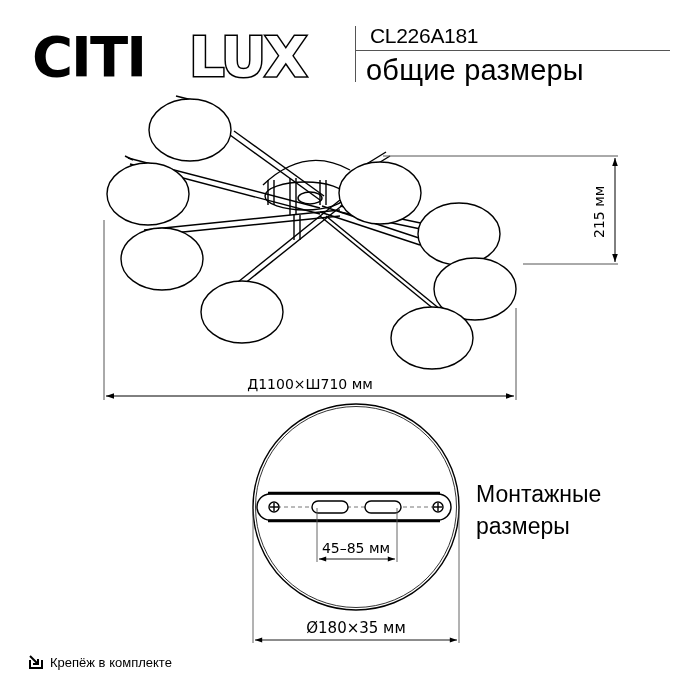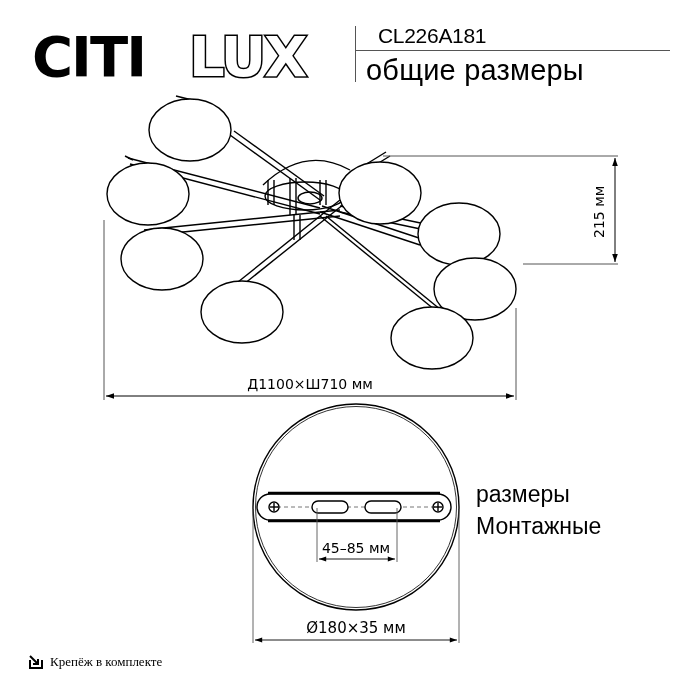--- a/index.html
+++ b/index.html
@@ -1,25 +1,25 @@
 <!DOCTYPE html>
 <html><head>
 <meta charset="utf-8">
 <style>
   html, body { margin: 0; padding: 0; background: #ffffff; }
   body { width: 700px; height: 700px; position: relative; overflow: hidden; font-family: "Liberation Sans", sans-serif; color: #000; }
   .logo { position: absolute; left: 0; top: 0; }
   .header-divider-v { position: absolute; left: 355px; top: 26px; width: 1px; height: 56px; background: #555; }
   .header-divider-h { position: absolute; left: 356px; top: 50px; width: 314px; height: 1px; background: #555; }
-  .model { position: absolute; left: 370px; top: 24px; font-size: 21px; letter-spacing: -0.3px; margin-left: 8px; }
+  .model { position: absolute; left: 370px; top: 24px; font-size: 21px; letter-spacing: -0.3px; }
   .subtitle { position: absolute; left: 366px; top: 50px; font-size: 29px; letter-spacing: 0.2px; line-height: 40px; }
   .drawing { position: absolute; left: 0; top: 0; }
   .dim-text { font-family: "DejaVu Sans", sans-serif; }
   .mount-label { position: absolute; left: 476px; top: 478px; font-size: 23px; line-height: 32px; }
-  .footer { position: absolute; left: 28px; top: 654px; display: flex; align-items: center; gap: 6px; font-size: 13px; font-family: Liberation Serif, serif; }
+  .footer { position: absolute; left: 28px; top: 654px; display: flex; align-items: center; gap: 6px; font-size: 13px; }
   .footer svg { display: block; }
 </style>
 </head>
 <body>
 
 <svg class="logo" width="350" height="90" viewBox="0 0 350 90">
   <text x="32" y="76" font-family="'DejaVu Sans', sans-serif" font-weight="bold" font-size="56" letter-spacing="-2" fill="#000">CITI</text>
   <text x="189" y="76" font-family="'DejaVu Sans', sans-serif" font-weight="bold" font-size="56" letter-spacing="-2" fill="#fff" stroke="#000" stroke-width="3" paint-order="stroke">LUX</text>
 </svg>
 
@@ -126,22 +126,22 @@
 
   <g stroke="#555" stroke-width="0.9" fill="none">
     <line x1="253" y1="510" x2="253" y2="643"></line>
     <line x1="459" y1="510" x2="459" y2="643"></line>
     <line x1="255" y1="640" x2="457" y2="640" stroke="#000" marker-start="url(#arr)" marker-end="url(#arr)"></line>
   </g>
   <text class="dim-text" x="356" y="633" text-anchor="middle" font-size="15" fill="#000">Ø180×35 мм</text>
 </svg>
 
 <div class="mount-label">
+  <div>Монтажные</div>
   <div>размеры</div>
-  <div>Монтажные</div>
 </div>
 
 <div class="footer">
   <svg width="16" height="16" viewBox="0 0 16 16">
     <path d="M2,6 L2,14 L14,14 L14,6" fill="none" stroke="#000" stroke-width="2"></path>
     <line x1="2" y1="2" x2="10" y2="10" stroke="#000" stroke-width="2"></line>
     <path d="M5,10 L10,10 L10,5" fill="none" stroke="#000" stroke-width="2"></path>
   </svg>
   <span>Крепёж в комплекте</span>
 </div>

